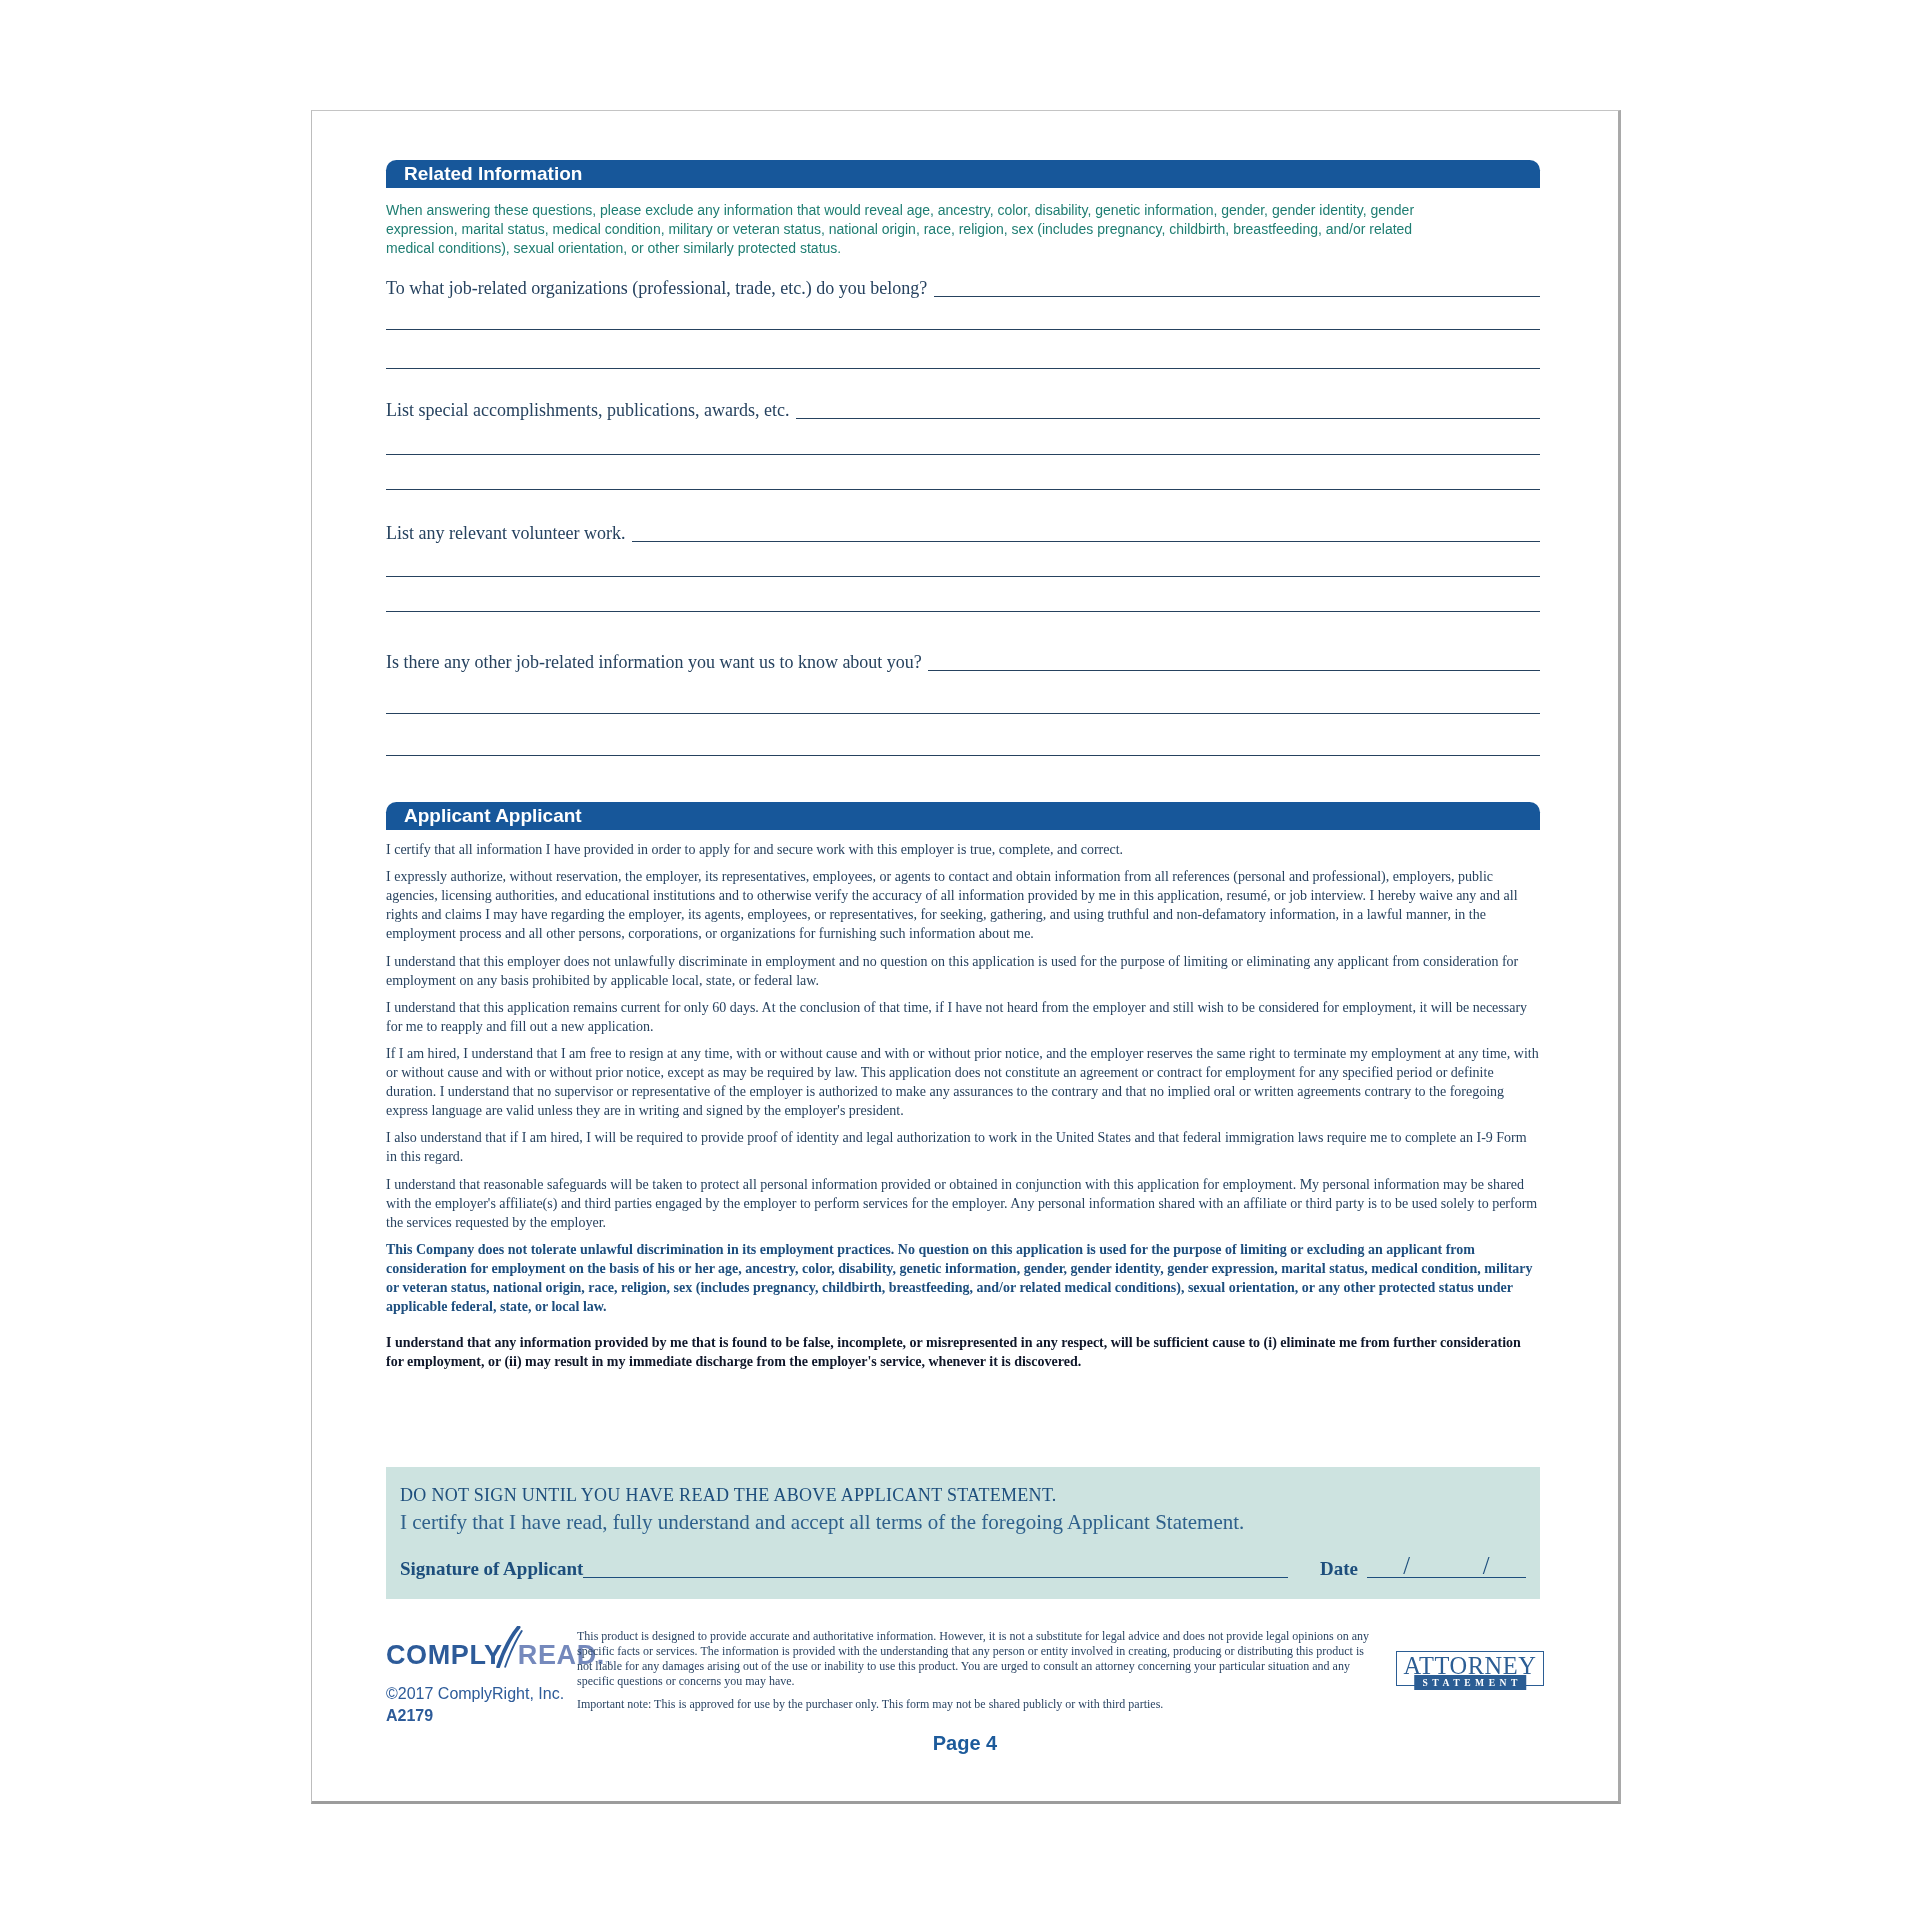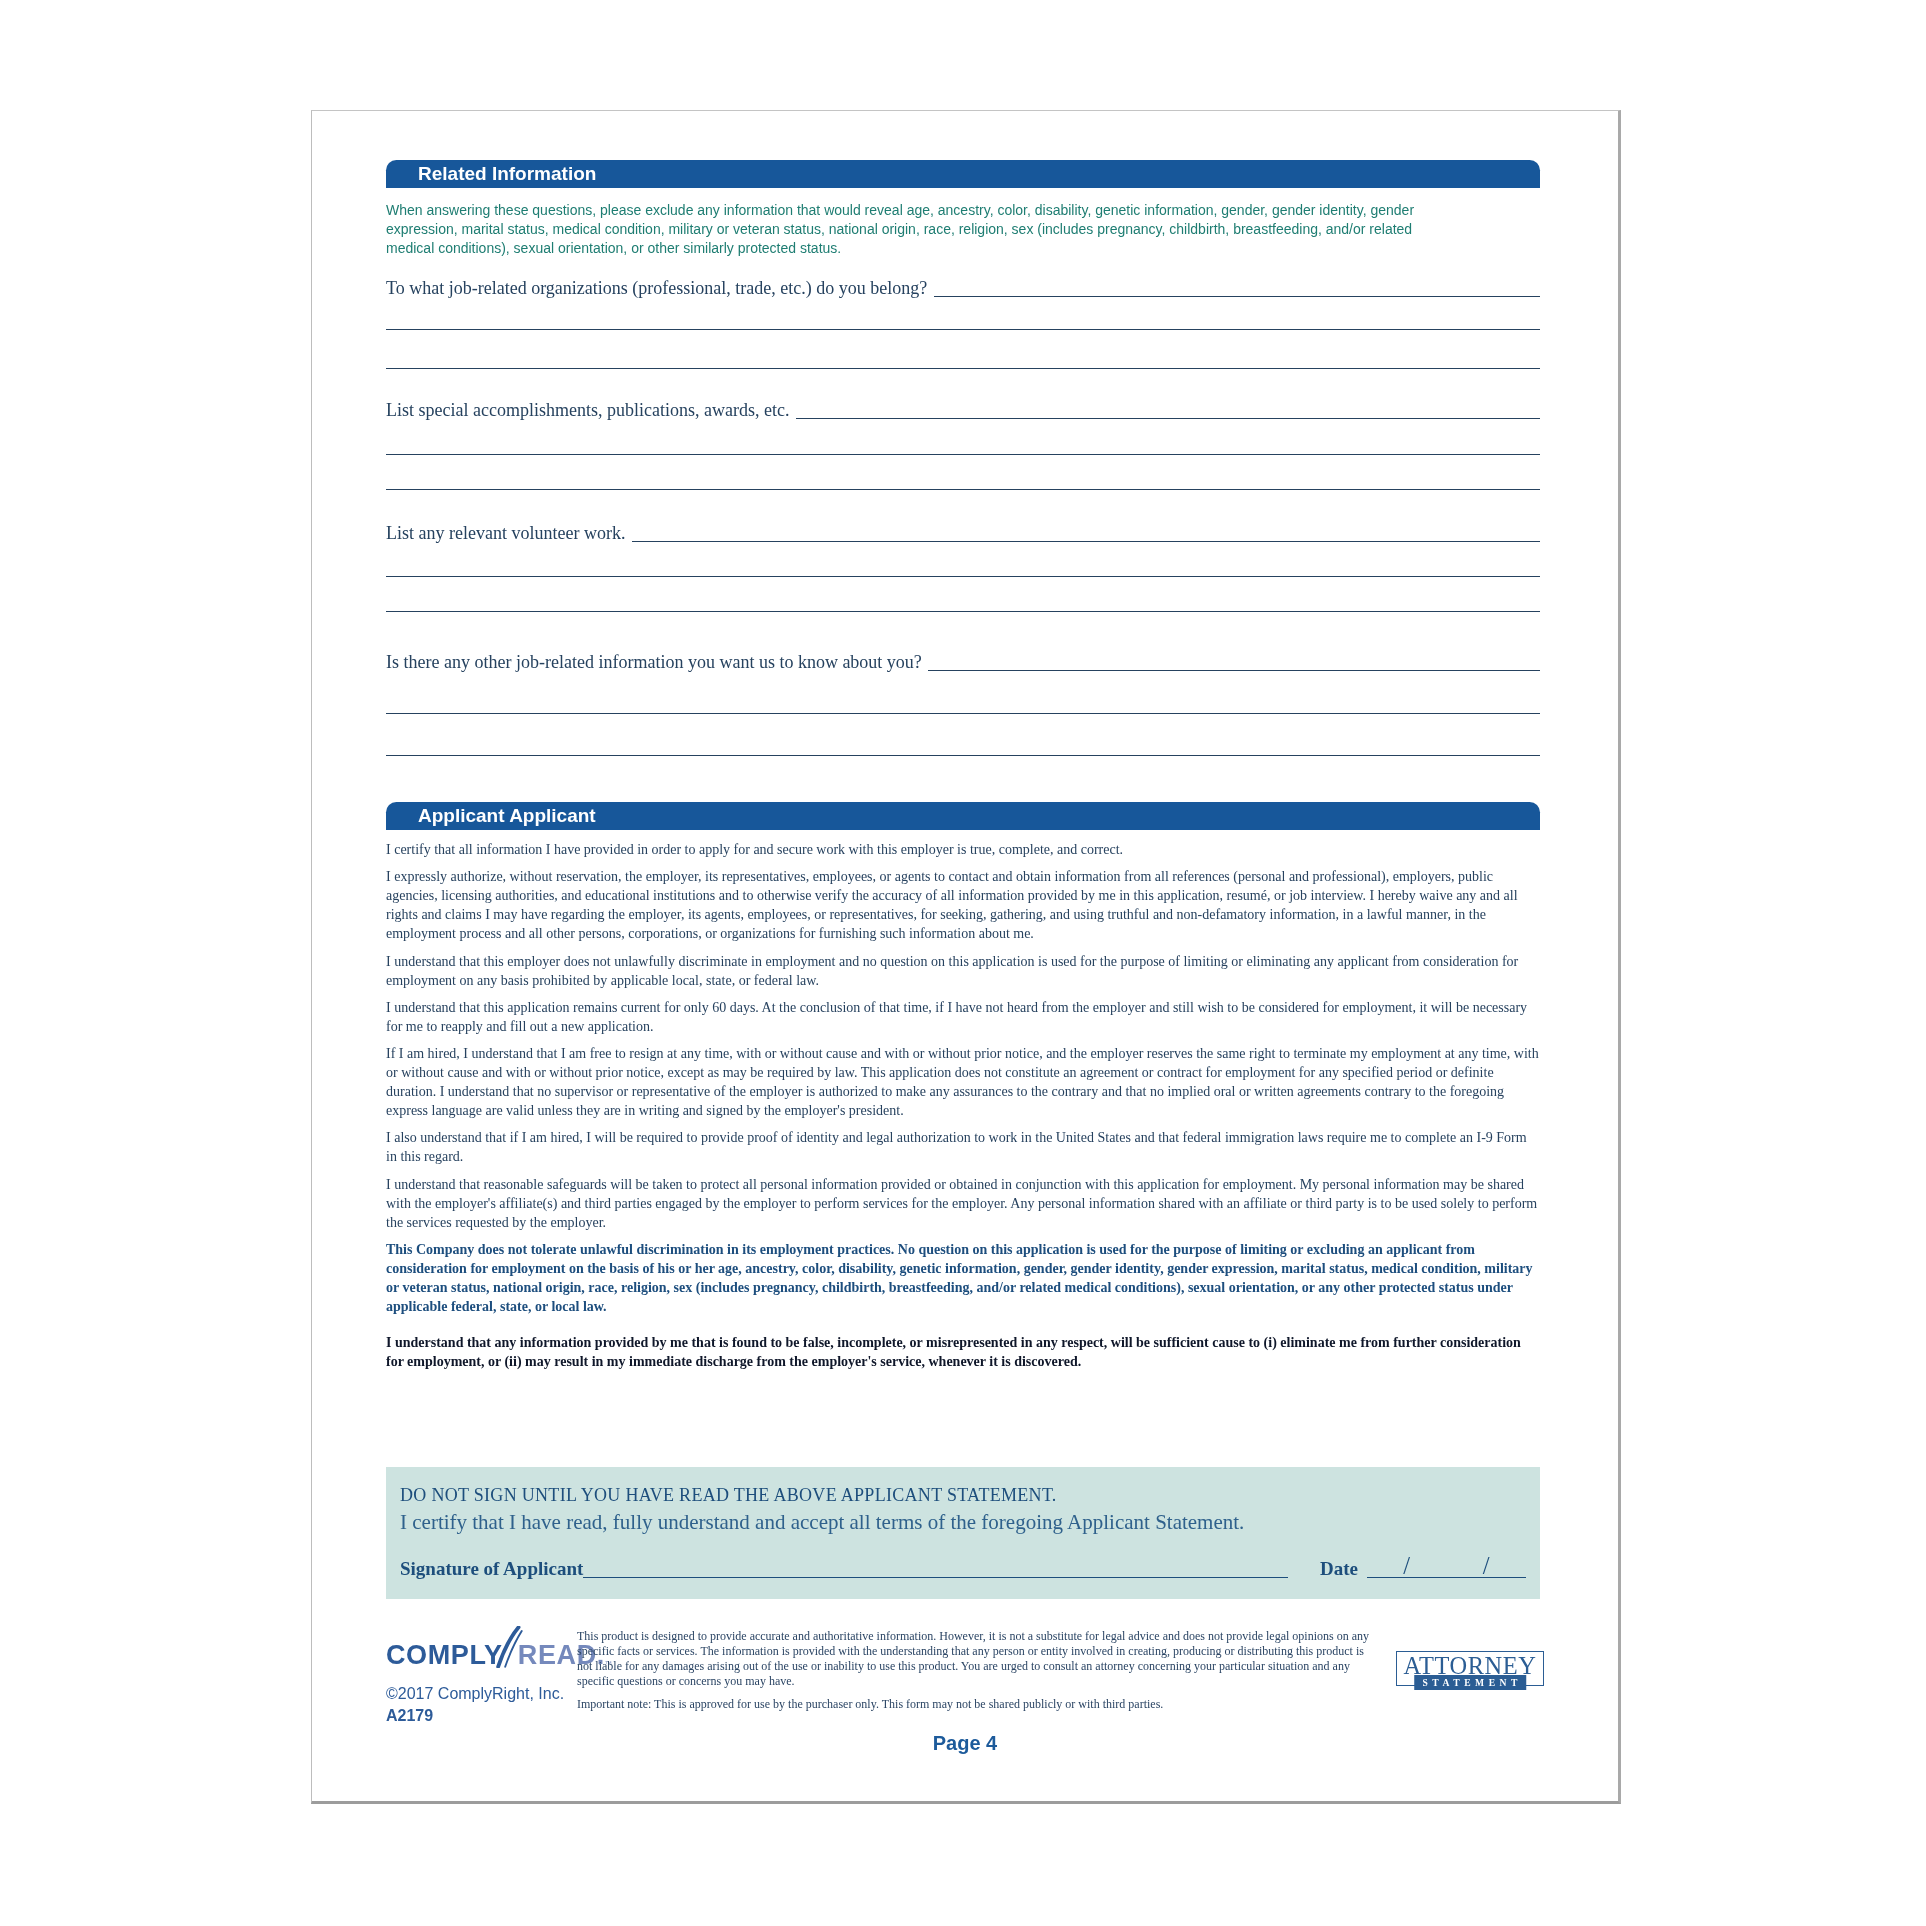--- a/index.html
+++ b/index.html
@@ -5,21 +5,21 @@
   html,body{margin:0;padding:0;background:#ffffff;}
   .canvas{position:relative;width:1926px;height:1926px;background:#ffffff;overflow:hidden;
           font-family:"Liberation Serif", serif;}
   .paper{position:absolute;left:311px;top:110px;width:1310px;height:1694px;background:#ffffff;
          box-sizing:border-box;border-top:1.3px solid #c4c4c4;border-left:1.9px solid #bdbdbd;
          border-right:3.2px solid #a9a9a9;border-bottom:3.9px solid #9c9c9c;}
   
   .bar{position:absolute;left:74px;width:1154px;height:28px;background:#17579a;
        border-radius:10.3px 10.3px 0 0;color:#ffffff;font-family:"Liberation Sans",sans-serif;
        font-weight:bold;font-size:19px;line-height:28px;}
-  .bar span{padding-left:32px;text-align:center;}
+  .bar span{padding-left:18px;text-align:center;}
   
   .intro{position:absolute;left:74px;top:90px;width:1066px;margin:0;color:#1e7d72;
          font-family:"Liberation Sans",sans-serif;font-size:14px;line-height:19px;}
   
   .qrow{position:absolute;left:74px;width:1154px;display:flex;}
   .qlabel{font-size:18px;line-height:24.4px;color:#26425f;white-space:nowrap;}
   .qline{flex:1;border-bottom:1.3px solid #26425f;margin-left:6.4px;margin-bottom:3.2px;}
   
   .rule{position:absolute;left:74px;width:1154px;height:0;border-bottom:1.9px solid #26425f;}
   

